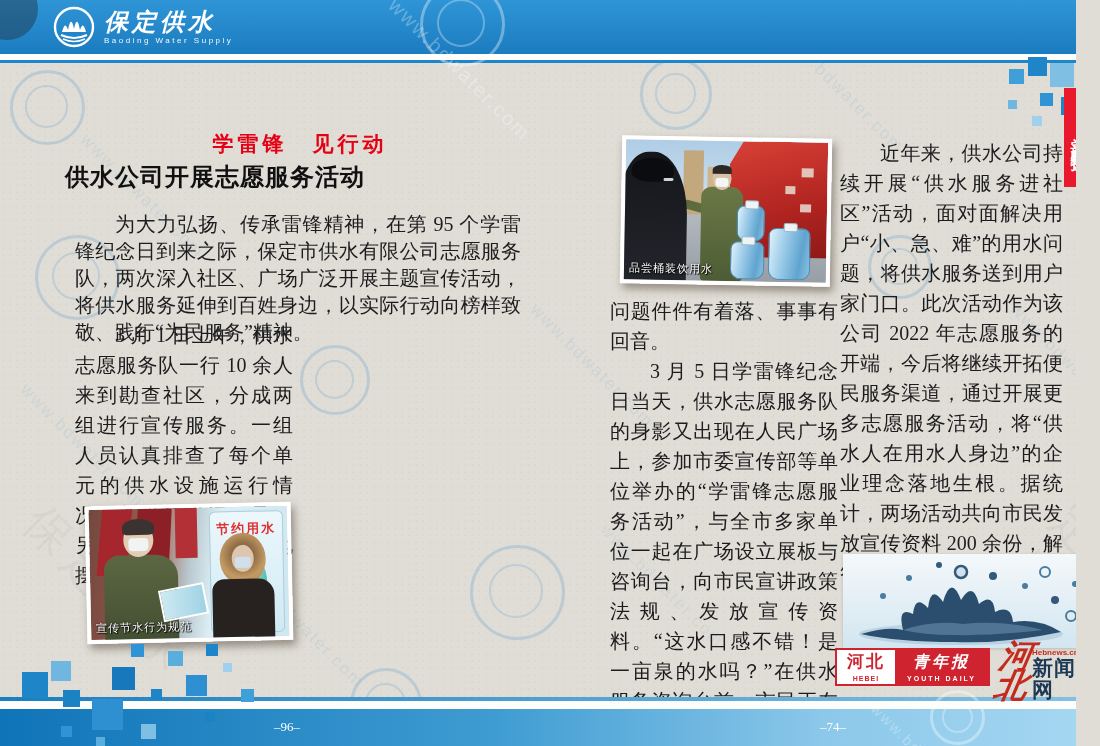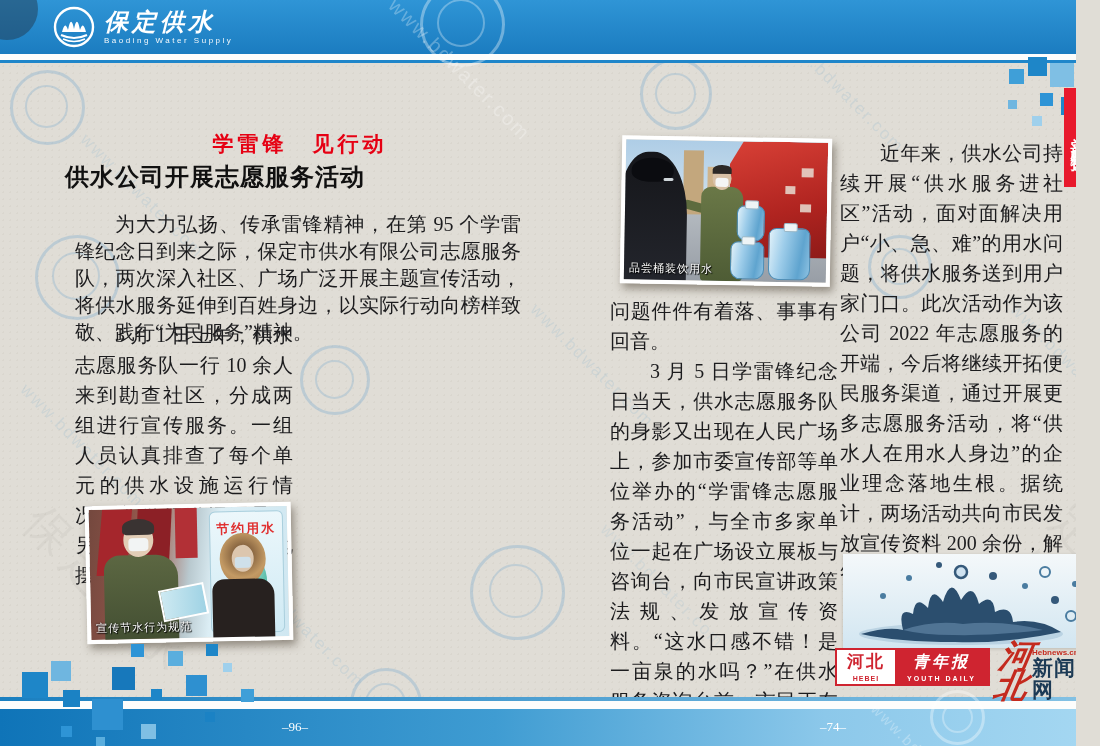--- a/index.html
+++ b/index.html
@@ -140,21 +140,21 @@
   .hn-txt{color:#1c3a55;font-size:21px;font-weight:bold;letter-spacing:1px;line-height:22px;}
 
   
   .footer-thin{position:absolute;left:0;top:697px;width:1100px;height:4px;
                background:linear-gradient(90deg,#1a7fc0,#85c2e4);z-index:2;}
   .footer-white{position:absolute;left:0;top:701px;width:1100px;height:8px;background:#fdfdfc;z-index:2;}
   .footer-bar{position:absolute;left:0;top:709px;width:1100px;height:37px;
               background:linear-gradient(90deg,#0f74b8 0%,#3f9cd2 45%,#8cc8ea 75%,#a6d8f2 100%);z-index:2;}
   .pagenum{position:absolute;top:719px;width:70px;text-align:center;color:#fff;font-size:13px;
            font-family:"Liberation Serif",serif;z-index:4;}
-  .pagenum.left{left:260px;font-family:Liberation Serif, serif;} .pagenum.right{left:798px;}
+  .pagenum.left{left:252px;font-family:Liberation Serif, serif;} .pagenum.right{left:798px;}
 
   
   .wm{position:absolute;color:#6fa8cc;opacity:.16;font-size:17px;letter-spacing:2px;
       transform:rotate(45deg);transform-origin:left top;pointer-events:none;z-index:1;white-space:nowrap;}
   .wm.white{color:#fff;opacity:.28;z-index:3;}
   .wm-ring{position:absolute;border:3px solid rgba(120,170,205,.35);border-radius:50%;
            pointer-events:none;z-index:1;}
   .wm-ring::after{content:"";position:absolute;left:18%;top:18%;width:56%;height:56%;
                   border:2px solid rgba(120,170,205,.3);border-radius:50%;}
   .wm-ring.white{border-color:rgba(255,255,255,.35);z-index:3;}

